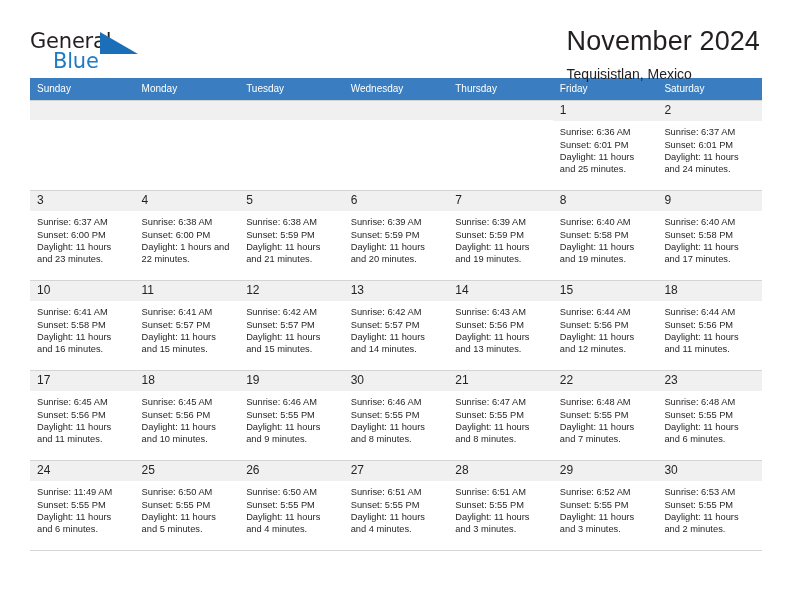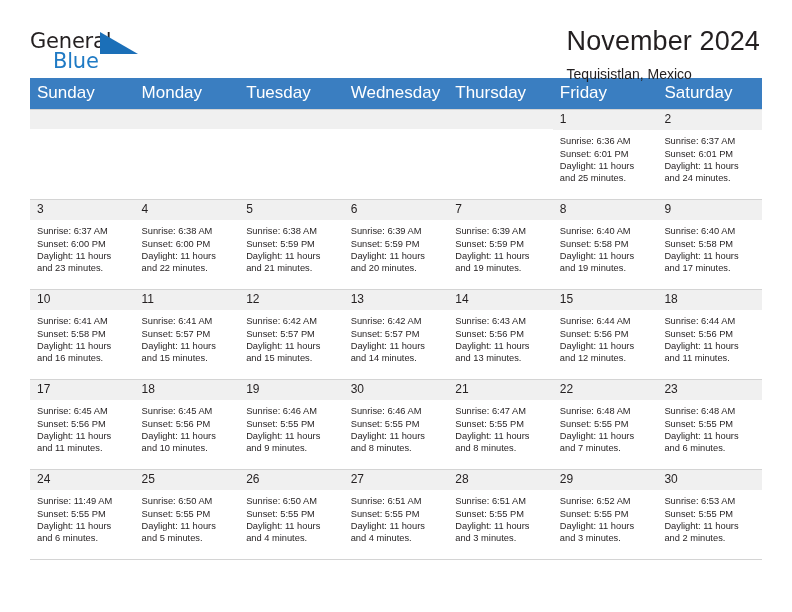--- a/index.html
+++ b/index.html
@@ -85,21 +85,21 @@
 
   
   .calendar {
     width: 732px;
     border-collapse: collapse;
     table-layout: fixed;
   }
   .calendar th {
     background: #3a7ec1;
     color: #ffffff;
-    font-size: 17px;
+    font-size: 10px;
     font-weight: normal;
     text-align: left;
     padding: 5px 0 6px 7px;
     border: none;
     height: 22px;
   }
   .calendar td {
     vertical-align: top;
     border-top: 1px solid #d4d4d4;
     border-bottom: 1px solid #d4d4d4;
@@ -224,21 +224,21 @@
                 <div class="wrap">Daylight: 11 hours and 23 minutes.</div>
               </div>
             </div>
           </td>
           <td class="day-cell">
             <div class="cell-inner">
               <span class="daynum">4</span>
               <div class="details">
                 <div>Sunrise: 6:38 AM</div>
                 <div>Sunset: 6:00 PM</div>
-                <div class="wrap">Daylight: 11 hours and 22 minutes.</div>
+                <div class="wrap">Daylight: 1 hours and 22 minutes.</div>
               </div>
             </div>
           </td>
           <td class="day-cell">
             <div class="cell-inner">
               <span class="daynum">5</span>
               <div class="details">
                 <div>Sunrise: 6:38 AM</div>
                 <div>Sunset: 5:59 PM</div>
                 <div class="wrap">Daylight: 11 hours and 21 minutes.</div>

